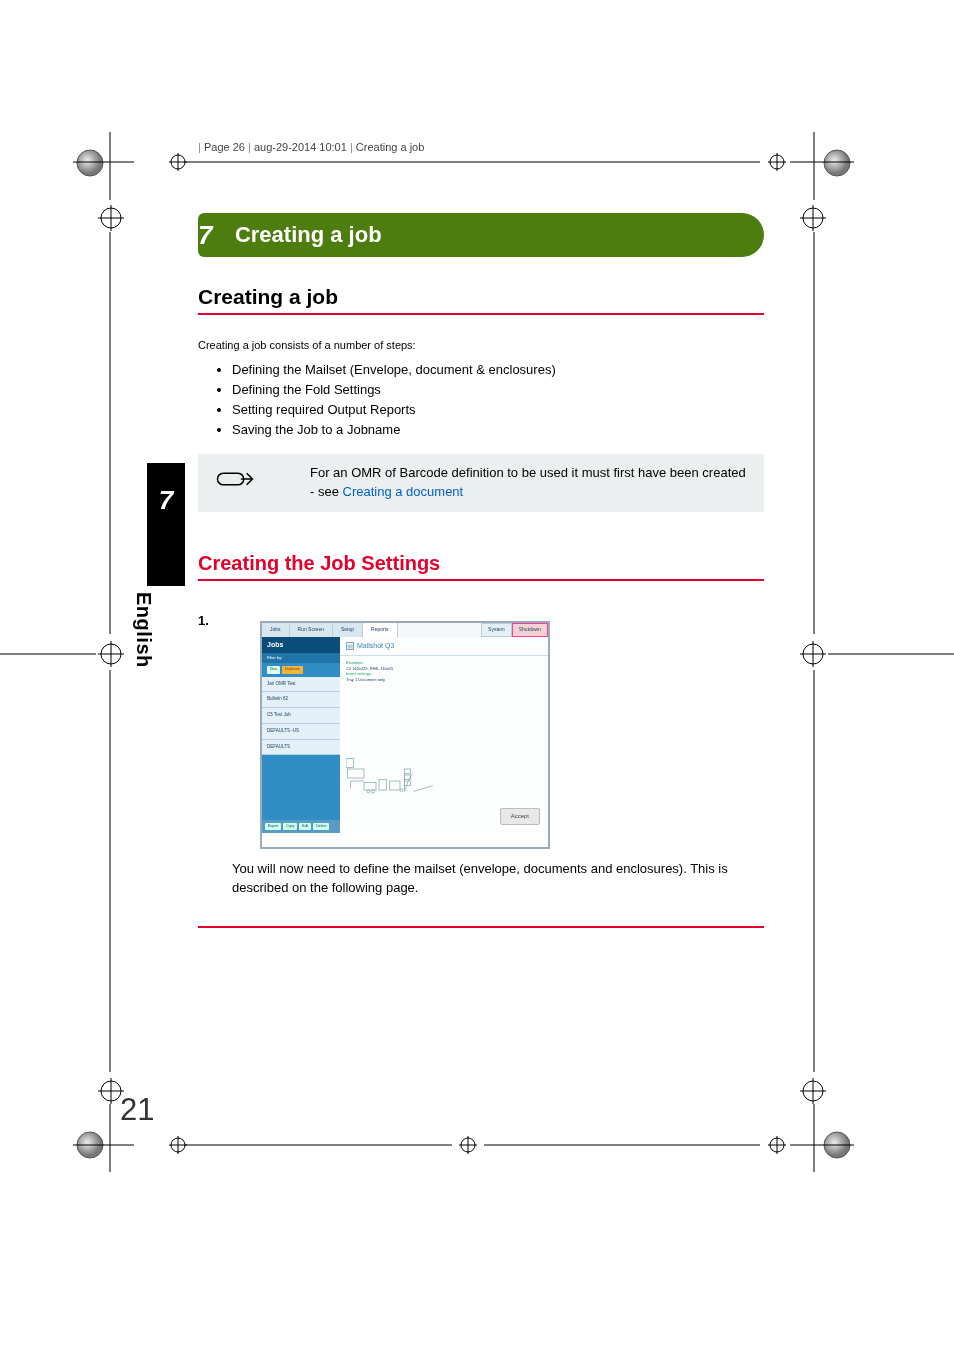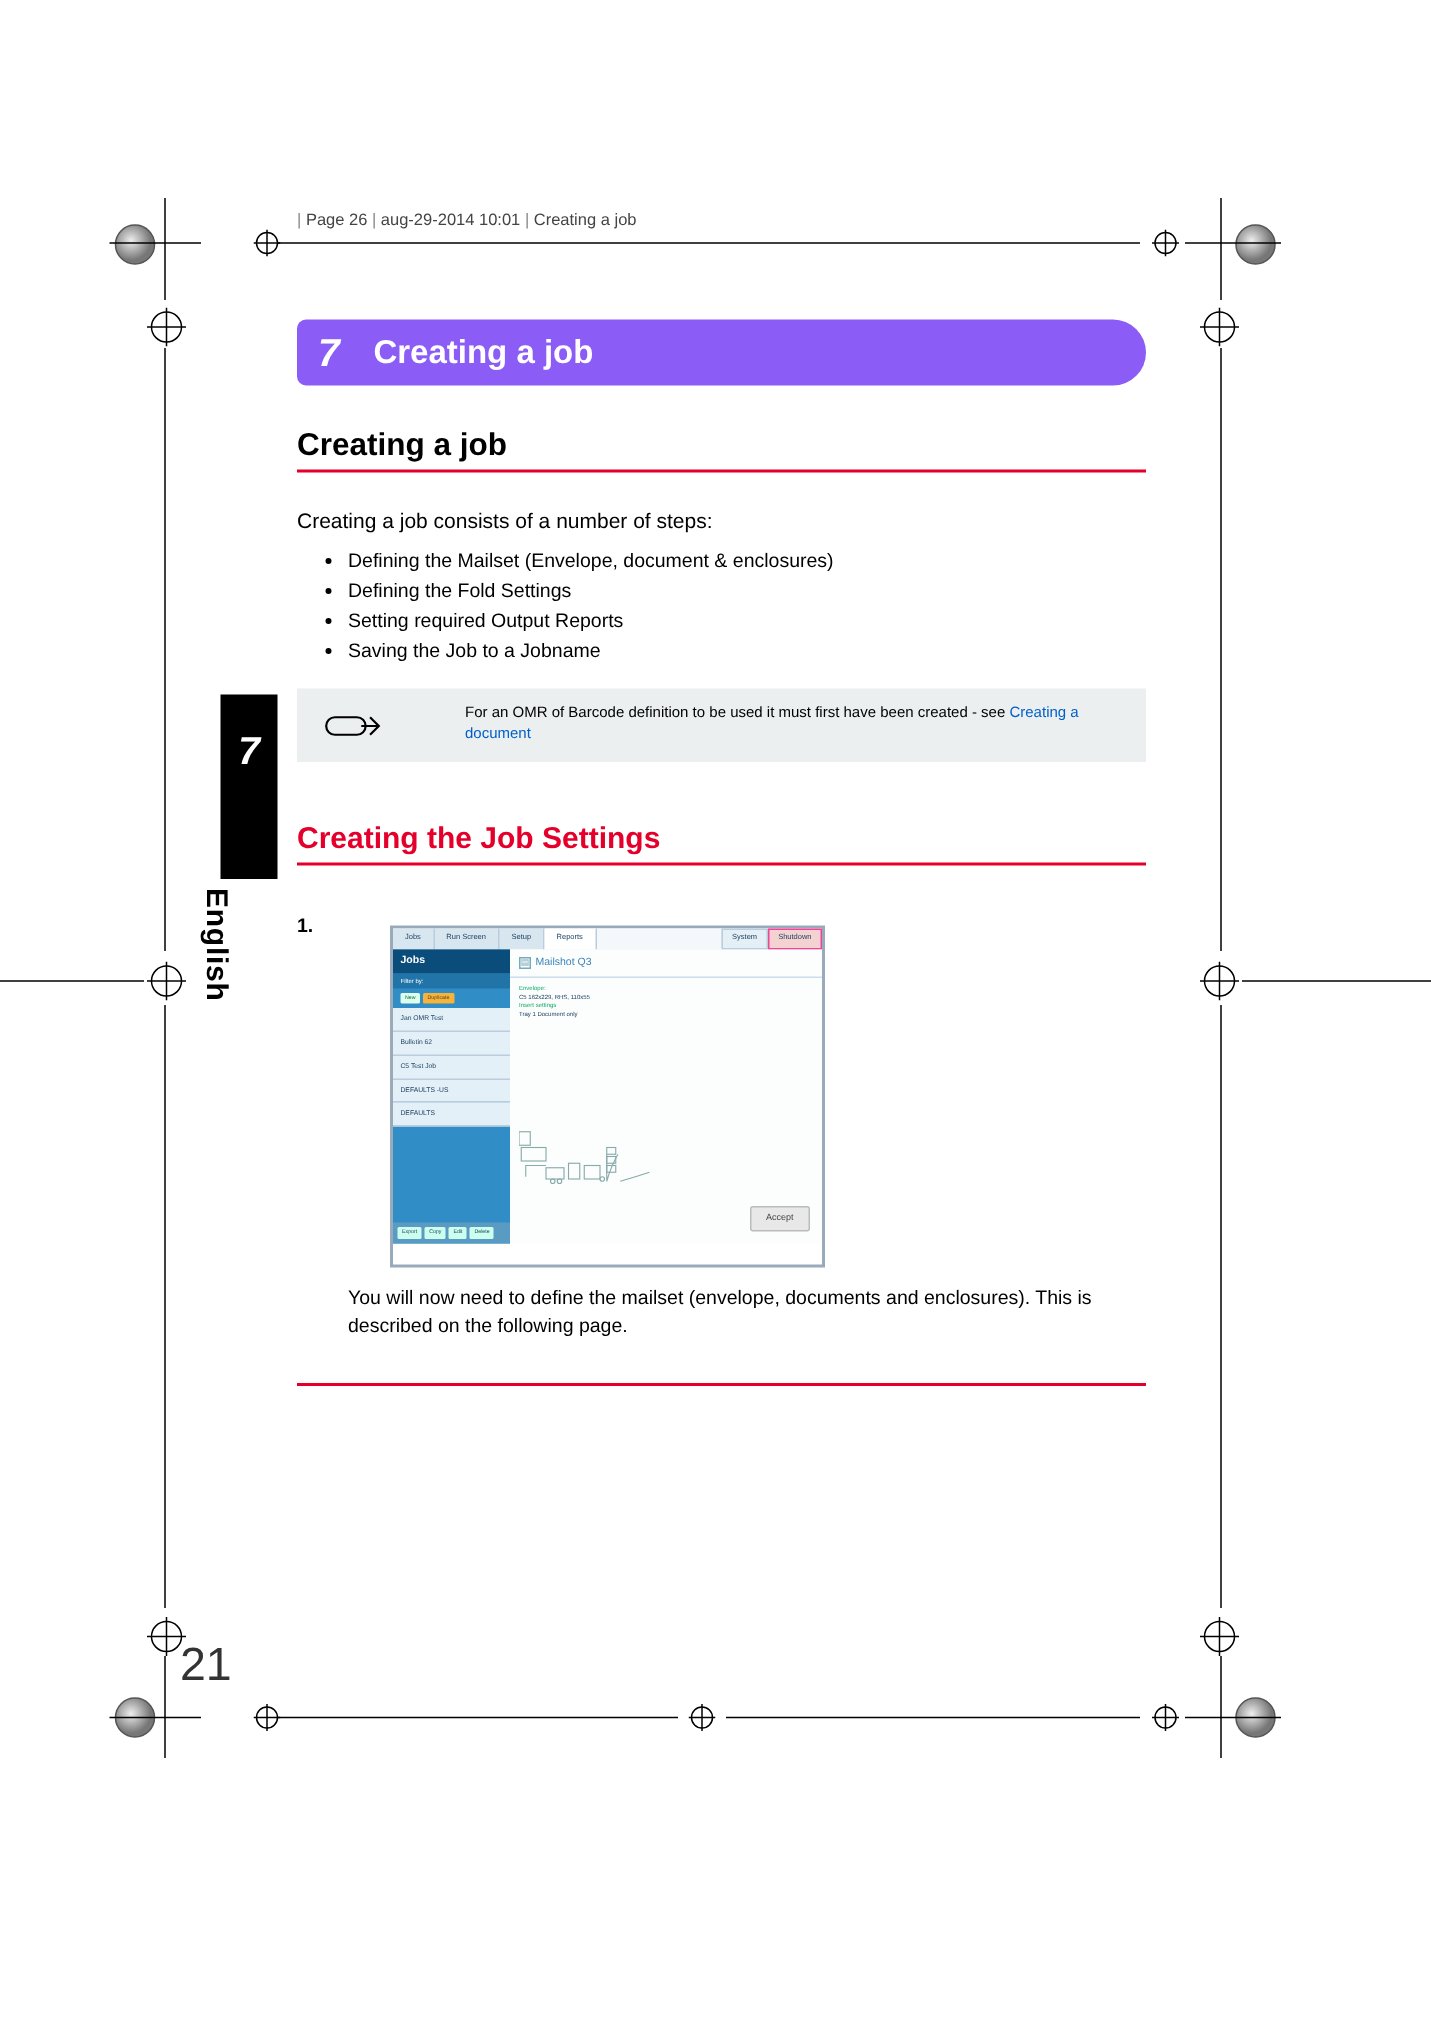--- a/index.html
+++ b/index.html
@@ -1,29 +1,29 @@
 <!DOCTYPE html>
 <html><head>
 <meta charset="utf-8">
 <style>
   *{box-sizing:border-box;margin:0;padding:0}
   body{font-family:Arial,Helvetica,sans-serif;background:#fff;width:954px;height:1350px;position:relative;color:#000}
   .page{position:absolute;left:198px;top:141px;width:566px}
   .running-header{font-size:11px;color:#444;margin-bottom:60px}
   .running-header .pipe{color:#888}
-  .chapter-bar{background:#8b5cf6;color:#fff;height:44px;line-height:44px;border-radius:6px 22px 22px 6px;padding-left:14px;margin-bottom:28px}
+  .chapter-bar{background:#4d7c0f;color:#fff;height:44px;line-height:44px;border-radius:6px 22px 22px 6px;margin-bottom:28px}
   .chapter-num{font-size:26px;font-weight:bold;font-style:italic;margin-right:18px;display:inline-block}
   .chapter-title{font-size:22px;font-weight:bold;display:inline-block;vertical-align:top}
   h2.section{font-size:21px;font-weight:bold;color:#000;border-bottom:2.5px solid #e4002b;padding-bottom:4px;margin-bottom:22px}
-  .para{font-size:14px;line-height:1.5;margin-bottom:6px}
+  .para{font-size:11px;line-height:1.5;margin-bottom:6px}
   ul.bullets{margin:4px 0 4px 34px}
   ul.bullets li{font-size:13px;line-height:1.55;list-style:disc}
   .note-box{background:#eceff0;padding:10px 18px;margin:14px 0 40px 0;display:flex;align-items:flex-start;gap:56px}
   .note-icon{width:38px;height:22px;flex-shrink:0;margin-top:4px}
-  .note-text{font-size:10px;line-height:1.45;flex:1}
+  .note-text{font-size:13px;line-height:1.45;flex:1}
   .link{color:#0060c8;cursor:pointer}
   h2.red-section{font-size:20px;font-weight:bold;color:#e4002b;border-bottom:2.5px solid #e4002b;padding-bottom:4px;margin-bottom:30px}
   .step{display:flex;gap:16px;font-size:13px;line-height:1.5;margin-bottom:10px}
   .step-num{font-weight:bold;min-width:18px}
   .step-body{flex:1}
   .figure{width:290px;height:228px;border:2px solid #9ab;margin:10px 0 10px 28px;background:#fff;font-size:5px;color:#356;position:relative}
   .fig-tabs{height:14px;background:#d8e6ef;display:flex;font-size:5px;color:#246}
   .fig-tab{padding:3px 8px;border-right:1px solid #bcd}
   .fig-tab.active{background:#fff}
   .fig-tab.spacer{flex:1;background:#f4f8fb;border:none}

